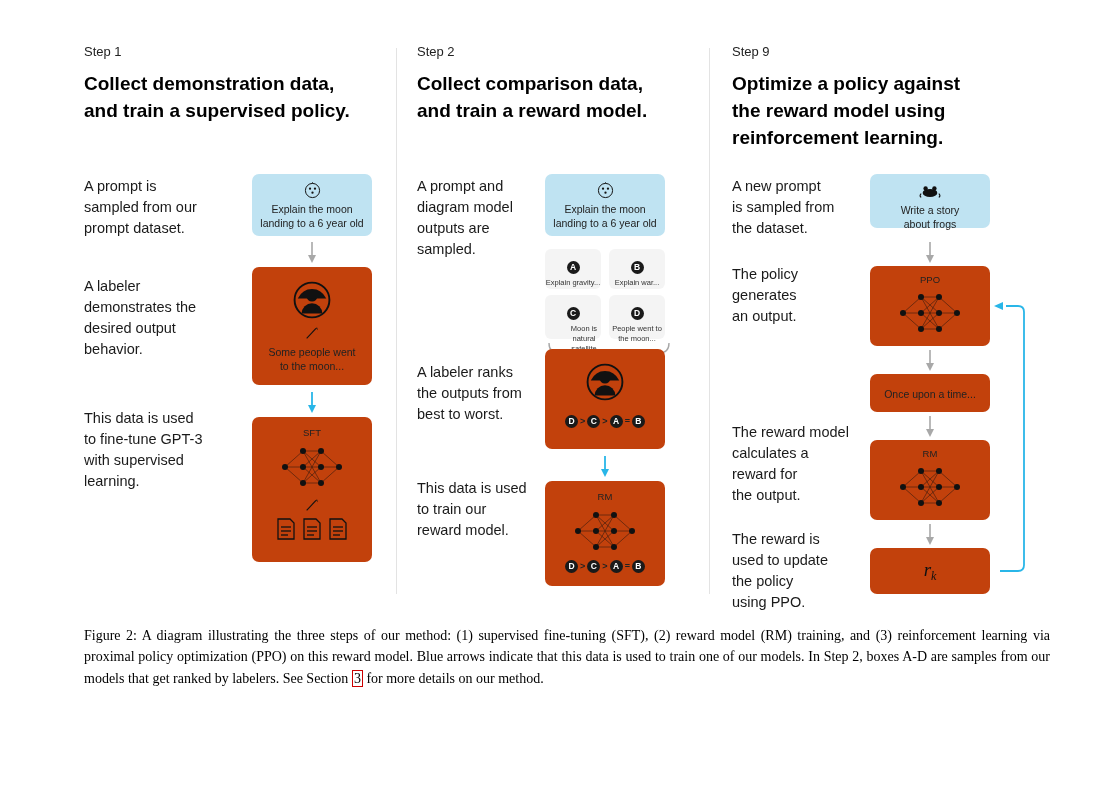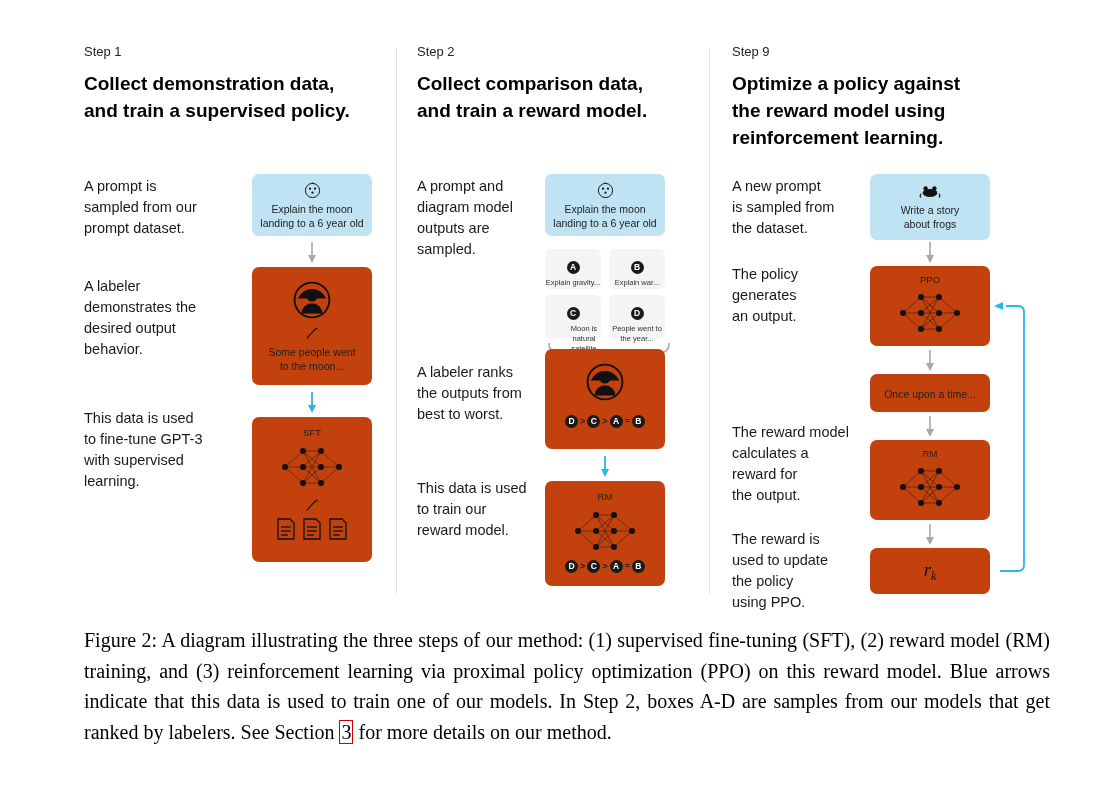--- a/index.html
+++ b/index.html
@@ -100,21 +100,21 @@
   .text-block {
     position: absolute;
     width: 150px;
   }
   .caption {
     position: absolute;
     left: 84px;
     top: 625px;
     width: 966px;
     font-family: "Liberation Serif", serif;
-    font-size: 20px;
+    font-size: 14px;
     line-height: 1.53;
     color: #000;
     text-align: justify;
   }
   .ref-box {
     border: 1px solid #cc0000;
     padding: 0 1px;
     color: #000;
   }
   svg { display: block; }
@@ -283,21 +283,21 @@
       <div class="tiny-text" style="margin-top:4px; white-space: pre-line;">Explain war...</div>
     </div>
     <div class="mini-card" style="left:148px; top:251px; width:56px; height:44px;">
       <span class="letter-badge">C</span>
       <div class="tiny-text" style="margin-top:4px; white-space: pre-line; margin-left: 22px;">Moon is natural
 satellite of...</div>
     </div>
     <div class="mini-card" style="left:212px; top:251px; width:56px; height:44px;">
       <span class="letter-badge">D</span>
       <div class="tiny-text" style="margin-top:4px; white-space: pre-line;">People went to
-the year...</div>
+the moon...</div>
     </div>
 
     <svg style="position:absolute; left:148px; top:297px;" width="125" height="50">
       <path d="M4 2 q0 10 10 10 h40 q10 0 10 10 q0 -10 10 -10 h40 q10 0 10 -10" fill="none" stroke="#a8a8a8" stroke-width="1.4"></path>
       <line x1="64" y1="22" x2="64" y2="38" stroke="#a8a8a8" stroke-width="1.4"></line>
       <polygon points="64,47 60,38 68,38" fill="#a8a8a8"></polygon>
     </svg>
 
     <div class="card" style="left:148px; top:305px; width:120px; height:100px; padding-top:14px;">
       <svg width="38" height="38" viewBox="0 0 48 48" style="margin:0 auto;">
@@ -368,21 +368,21 @@
 an output.</div>
     <div class="text-block body-text" style="left:22px; top:378px; white-space: pre-line;">The reward model
 calculates a
 reward for
 the output.</div>
     <div class="text-block body-text" style="left:22px; top:485px; white-space: pre-line;">The reward is
 used to update
 the policy
 using PPO.</div>
 
-    <div class="card blue" style="left:160px; top:130px; width:120px; height:66px; padding-top:10px;">
+    <div class="card blue" style="left:160px; top:130px; width:120px; height:54px; padding-top:10px;">
       <svg width="22" height="15" viewBox="0 0 30 20" style="margin:0 auto 4px;">
         <ellipse cx="15" cy="12" rx="10" ry="5.5" fill="#111"></ellipse>
         <circle cx="9" cy="6" r="3" fill="#111"></circle>
         <circle cx="21" cy="6" r="3" fill="#111"></circle>
         <path d="M3 13 q-3 3 0 5" stroke="#111" stroke-width="1.6" fill="none"></path>
         <path d="M27 13 q3 3 0 5" stroke="#111" stroke-width="1.6" fill="none"></path>
       </svg>
       <div class="card-text" style="white-space: pre-line;">Write a story
 about frogs</div>
     </div>

